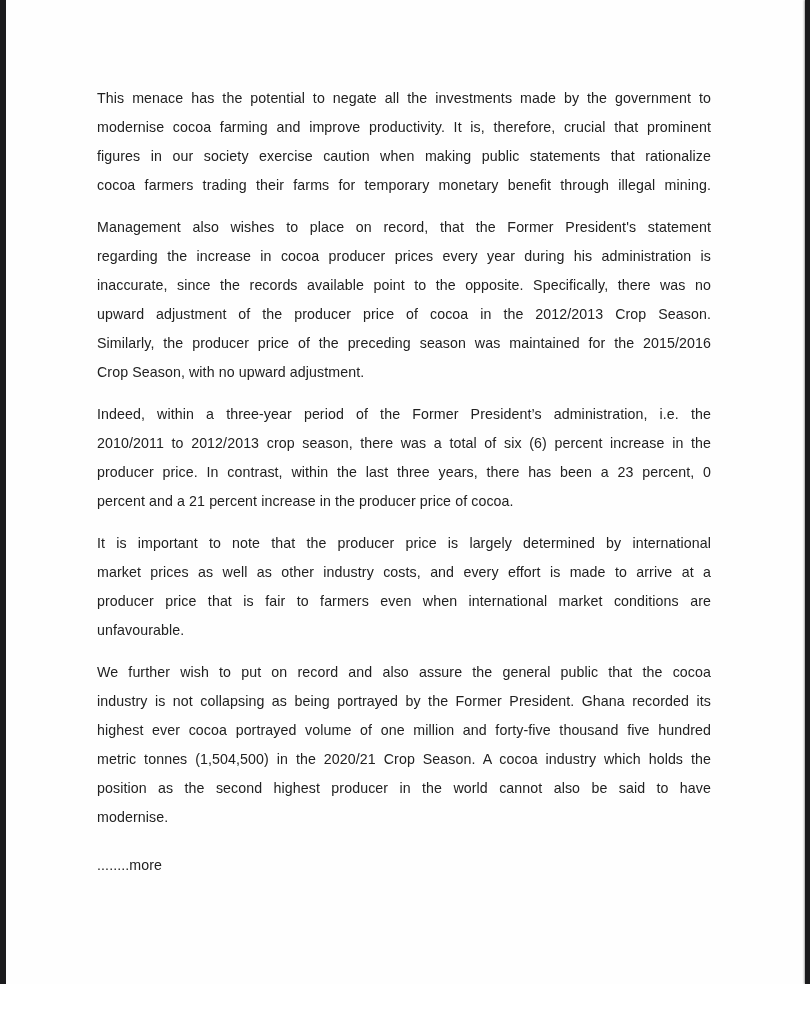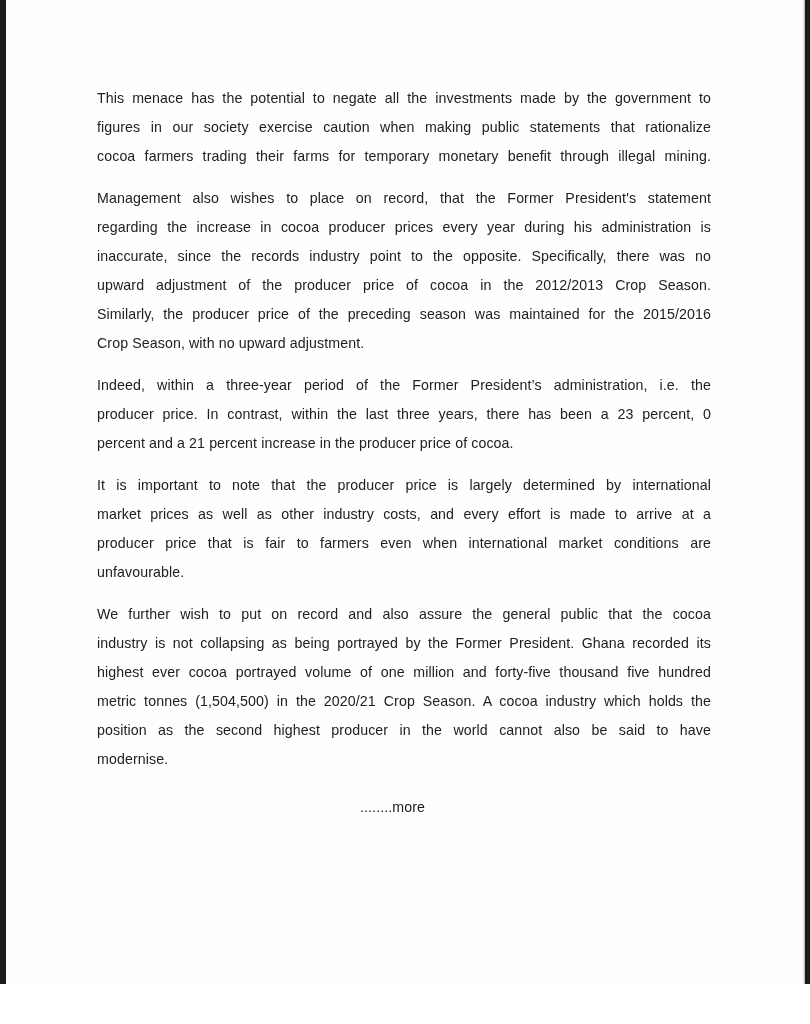--- a/index.html
+++ b/index.html
@@ -32,51 +32,53 @@
     font-size: 14.2px;
     line-height: 29px;
     letter-spacing: 0.1px;
   }
   .para { margin: 0 0 13px 0; }
   .line { text-align: justify; }
   .line.j { text-align-last: justify; }
   .line.l { text-align-last: left; }
   .more-line {
     margin-top: 19px;
-    text-align: center;
+    text-align: left;
     padding-right: 23px;
     color: #212121;
   }
 </style>
 </head>
 <body>
 
 <div class="page">
   <div class="edge-bar left"></div>
   <div class="edge-bar right"></div>
 
   <div class="content">
 
     <div class="para">
       <div class="line j">This menace has the potential to negate all the investments made by the government to</div>
+      <div class="line j">modernise cocoa farming and improve productivity. It is, therefore, crucial that prominent</div>
       <div class="line j">figures in our society exercise caution when making public statements that rationalize</div>
       <div class="line j">cocoa farmers trading their farms for temporary monetary benefit through illegal mining.</div>
     </div>
 
     <div class="para">
       <div class="line j">Management also wishes to place on record, that the Former President's statement</div>
       <div class="line j">regarding the increase in cocoa producer prices every year during his administration is</div>
-      <div class="line j">inaccurate, since the records industry point to the opposite. Specifically, there was no</div>
+      <div class="line j">inaccurate, since the records available point to the opposite. Specifically, there was no</div>
       <div class="line j">upward adjustment of the producer price of cocoa in the 2012/2013 Crop Season.</div>
       <div class="line j">Similarly, the producer price of the preceding season was maintained for the 2015/2016</div>
       <div class="line l">Crop Season, with no upward adjustment.</div>
     </div>
 
     <div class="para">
       <div class="line j">Indeed, within a three-year period of the Former President’s administration, i.e. the</div>
+      <div class="line j">2010/2011 to 2012/2013 crop season, there was a total of six (6) percent increase in the</div>
       <div class="line j">producer price. In contrast, within the last three years, there has been a 23 percent, 0</div>
       <div class="line l">percent and a 21 percent increase in the producer price of cocoa.</div>
     </div>
 
     <div class="para">
       <div class="line j">It is important to note that the producer price is largely determined by international</div>
       <div class="line j">market prices as well as other industry costs, and every effort is made to arrive at a</div>
       <div class="line j">producer price that is fair to farmers even when international market conditions are</div>
       <div class="line l">unfavourable.</div>
     </div>

